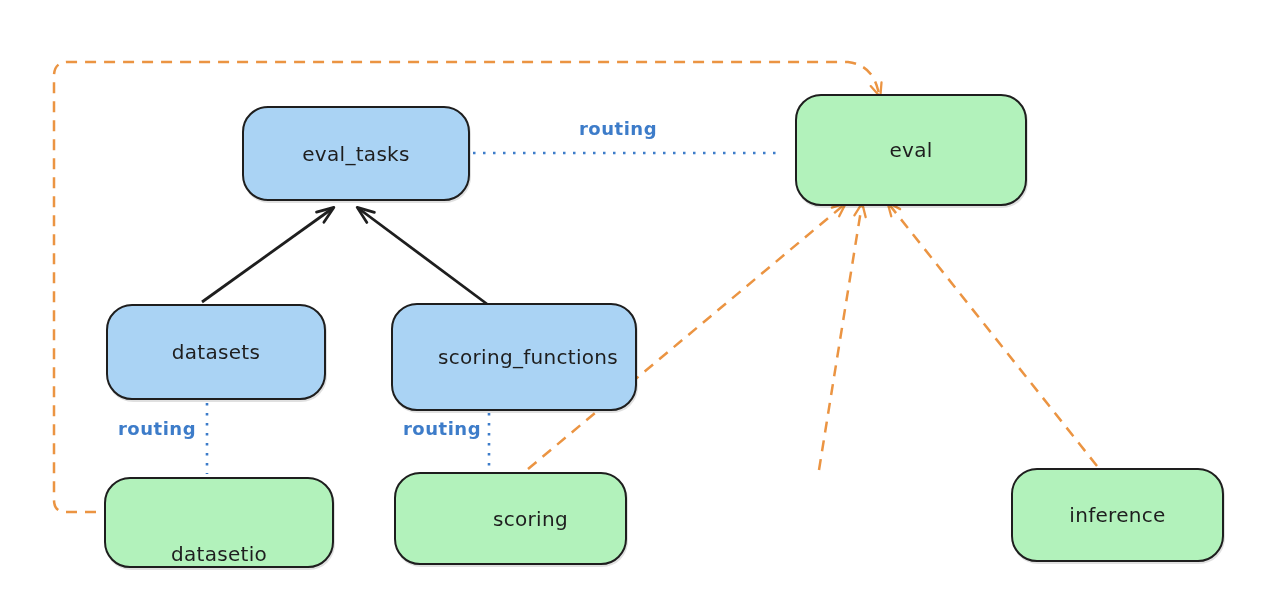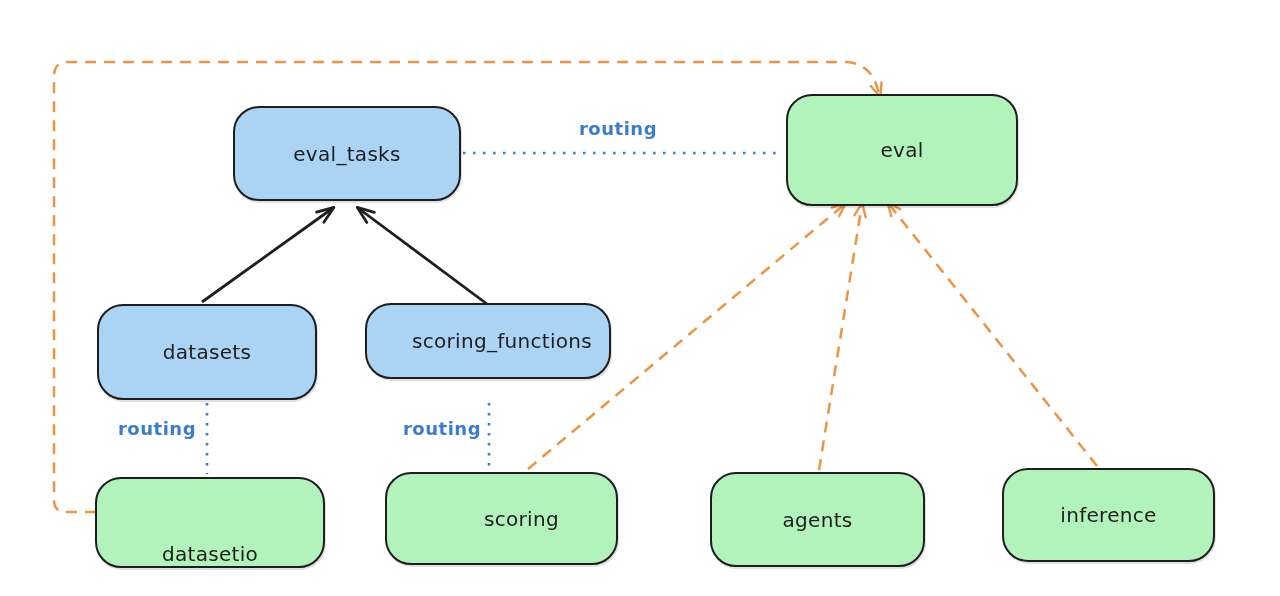--- a/index.html
+++ b/index.html
@@ -27,28 +27,29 @@
     display: flex;
     align-items: center;
     justify-content: center;
     border: 2.6px solid #1e1e1e;
     border-radius: 26px;
     box-sizing: border-box;
     font-size: 20px;
     color: #1e1e1e;
     letter-spacing: 0.3px;
     box-shadow: 1px 2px 0 0 rgba(0,0,0,0.12);
+    margin-left: 9px;
   }
   .node.blue  { background: #aad3f4; }
   .node.green { background: #b2f2bb; }
 
   .node-eval-tasks        { left: 233px; top: 106px; width: 228px; height: 95px; }
   .node-eval              { left: 786px; top: 94px; width: 232px; height: 112px; }
   .node-datasets          { left:  97px; top: 304px; width: 220px; height: 96px; text-align: right; }
-  .node-scoring-functions { left: 365px; top: 303px; width: 246px; height: 76px; padding-left: 28px; }
+  .node-scoring-functions { left: 382px; top: 303px; width: 246px; height: 108px; padding-left: 28px; }
   .node-datasetio         { left:  95px; top: 477px; width: 230px; height: 91px; align-items: flex-end; }
   .node-scoring           { left: 385px; top: 472px; width: 233px; height: 93px; padding-left: 40px; }
   .node-agents            { left: 710px; top: 472px; width: 215px; height: 95px; }
   .node-inference         { left: 1002px; top: 468px; width: 213px; height: 94px; }
 
   .edge-label {
     position: absolute;
     font-size: 18px;
     font-weight: 600;
     color: #3d7cc9;
@@ -100,23 +101,20 @@
   </div>
   <div class="node blue node-scoring-functions">
     <span>scoring_functions</span>
   </div>
   <div class="node green node-datasetio">
     <span>datasetio</span>
   </div>
   <div class="node green node-scoring">
     <span>scoring</span>
   </div>
-  <div class="node green node-agents">
-    <span>agents</span>
-  </div>
   <div class="node green node-inference">
     <span>inference</span>
   </div>
 
   <div class="edge-label label-routing-top">routing</div>
   <div class="edge-label label-routing-left">routing</div>
   <div class="edge-label label-routing-mid">routing</div>
 
 </div>
 

